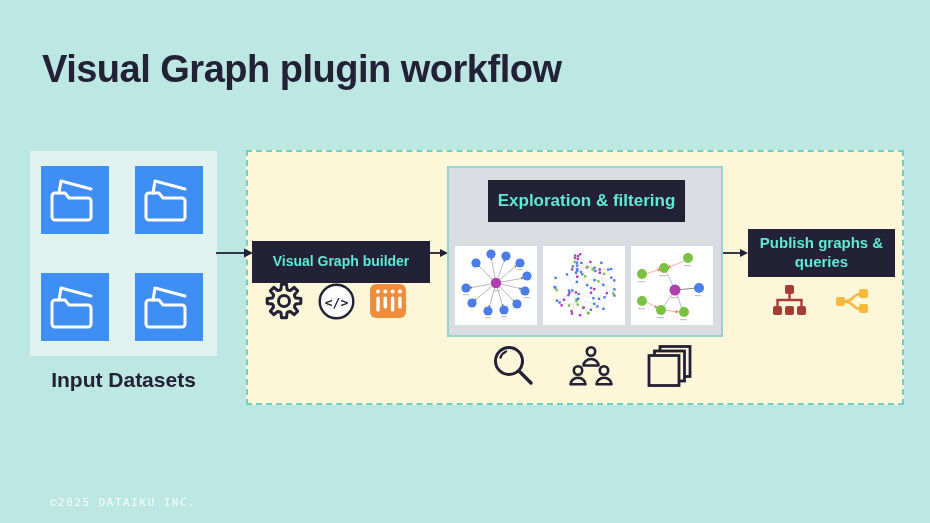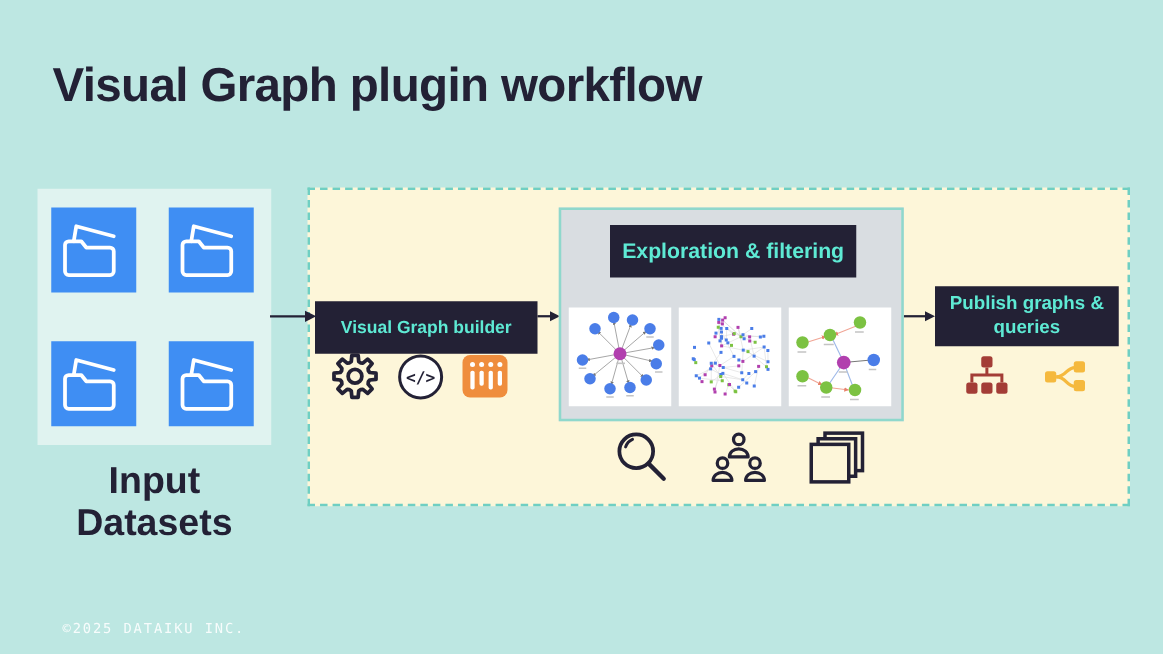--- a/index.html
+++ b/index.html
@@ -10,21 +10,21 @@
   }
   *{margin:0;padding:0;box-sizing:border-box;}
   html,body{width:930px;height:523px;}
   body{font-family:"Liberation Sans",sans-serif;background:var(--bg);}
   .stage{position:relative;width:930px;height:523px;overflow:hidden;background:var(--bg);}
   .abs{position:absolute;}
   .title{left:42px;top:48px;font-size:38px;font-weight:700;color:var(--navy);letter-spacing:-0.5px;text-align:right;}
   .input-panel{left:30px;top:151px;width:187px;height:205px;background:var(--panel);}
   .tile{position:absolute;width:68px;height:68px;background:var(--tile);}
   .tile svg{display:block;}
-  .section-label{font-size:30px;font-weight:700;color:var(--navy);text-align:center;}
+  .section-label{font-size:21px;font-weight:700;color:var(--navy);text-align:center;}
   .input-label{left:30px;top:368px;width:187px;}
   .plugin-area{left:246px;top:150px;width:658px;height:255px;background:var(--plugin-bg);border:2px dashed var(--dash);}
   .dark-box{background:var(--navy);color:#5eead4;font-weight:700;display:flex;align-items:center;justify-content:center;text-align:center;line-height:1.25;}
   .builder-box{left:252px;top:231px;width:178px;height:42px;font-size:14px;margin-top:10px;}
   .expl-panel{left:447px;top:166px;width:276px;height:171px;background:var(--gray-panel);border:2px solid var(--expl-border);}
   .expl-header{left:488px;top:180px;width:197px;height:42px;font-size:17px;}
   .publish-box{left:748px;top:229px;width:147px;height:48px;font-size:15px;padding:0 8px;align-items:center;}
   .card{position:absolute;top:246px;width:82px;height:79px;background:#fff;}
   .plugin-label{left:246px;top:418px;width:658px;}
   .footer{left:50px;top:496px;font-family:"DejaVu Sans Mono",monospace;font-size:11px;color:rgba(255,255,255,0.88);letter-spacing:1.5px;}

